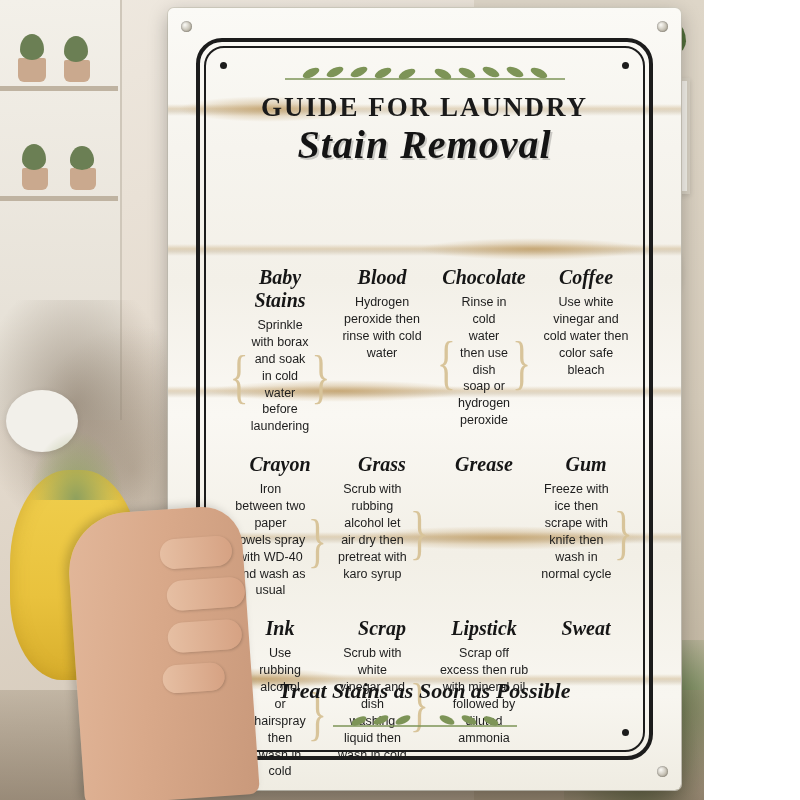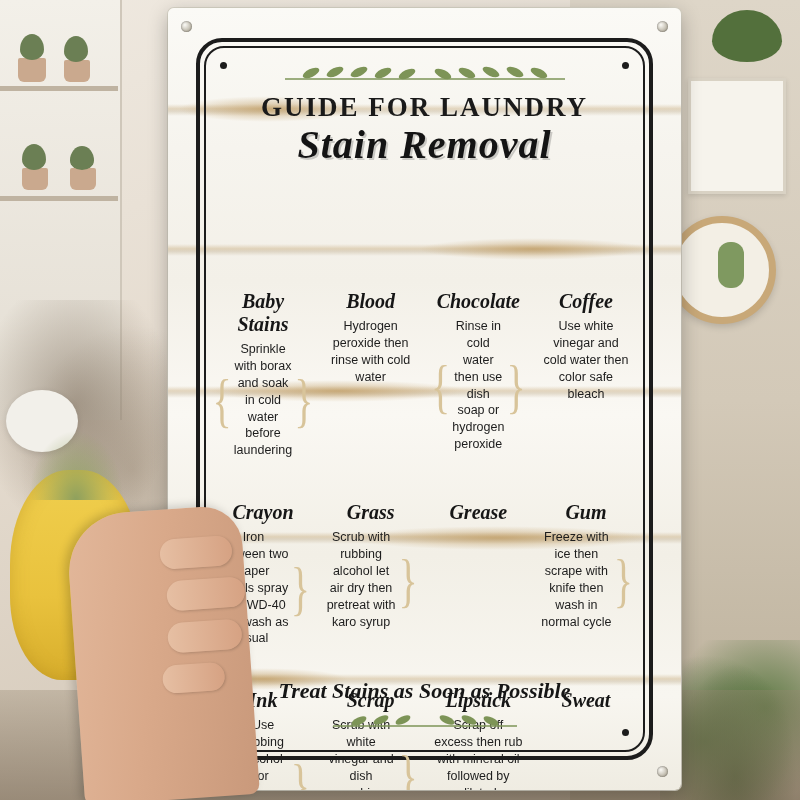--- a/index.html
+++ b/index.html
@@ -7,21 +7,21 @@
     padding: 0;
     width: 800px;
     height: 800px;
     overflow: hidden;
     font-family: "Liberation Sans", sans-serif;
   }
 
   
   #scene {
     position: relative;
-    width: 800px;
+    width: 704px;
     height: 800px;
     background: #cfc4b4;
     overflow: hidden;
   }
   .bg-wall {
     position: absolute;
     inset: 0;
     background:
       linear-gradient(160deg, #efe9e0 0%, #e6ddd1 35%, #d8cdbe 70%, #cec2b1 100%);
   }
@@ -220,24 +220,23 @@
     position: absolute;
     left: 44px;
     right: 44px;
     top: 250px;
     display: flex;
     flex-direction: column;
     gap: 0;
   }
   .row {
     display: flex;
-    justify-content: space-between;
+    justify-content: flex-end;
     padding: 8px 0 10px 0;
     position: relative;
-    margin-top: 24px;
   }
   .row + .row { border-top: 0; }
   .cell {
     width: 24%;
     text-align: center;
     position: relative;
     padding: 0 4px;
     box-sizing: border-box;
   }
   .cell-title {

